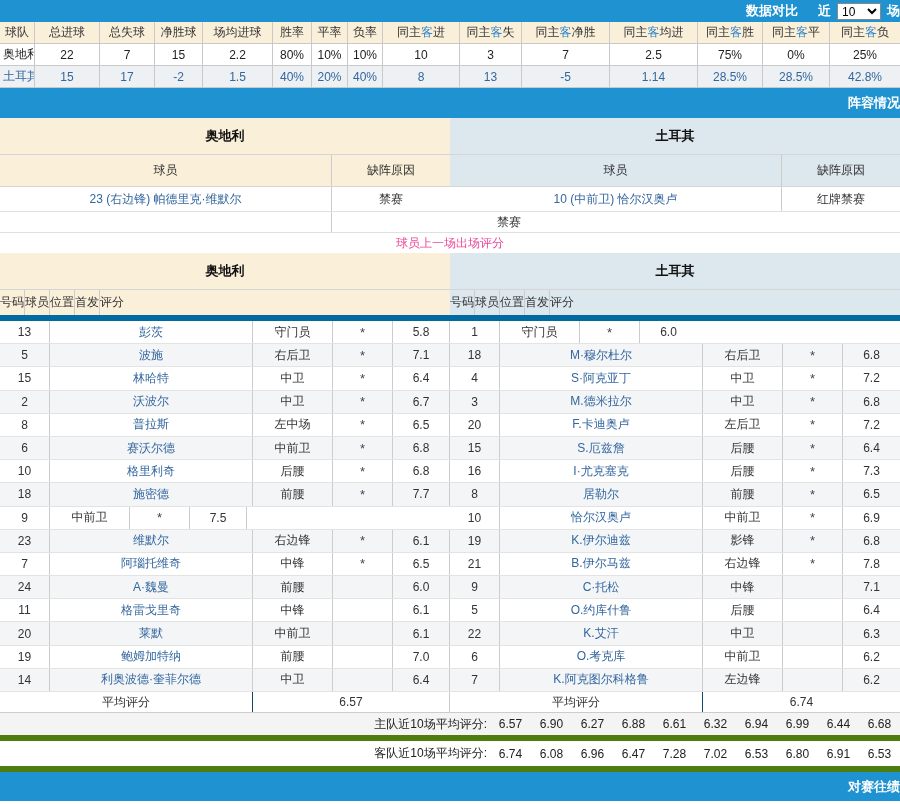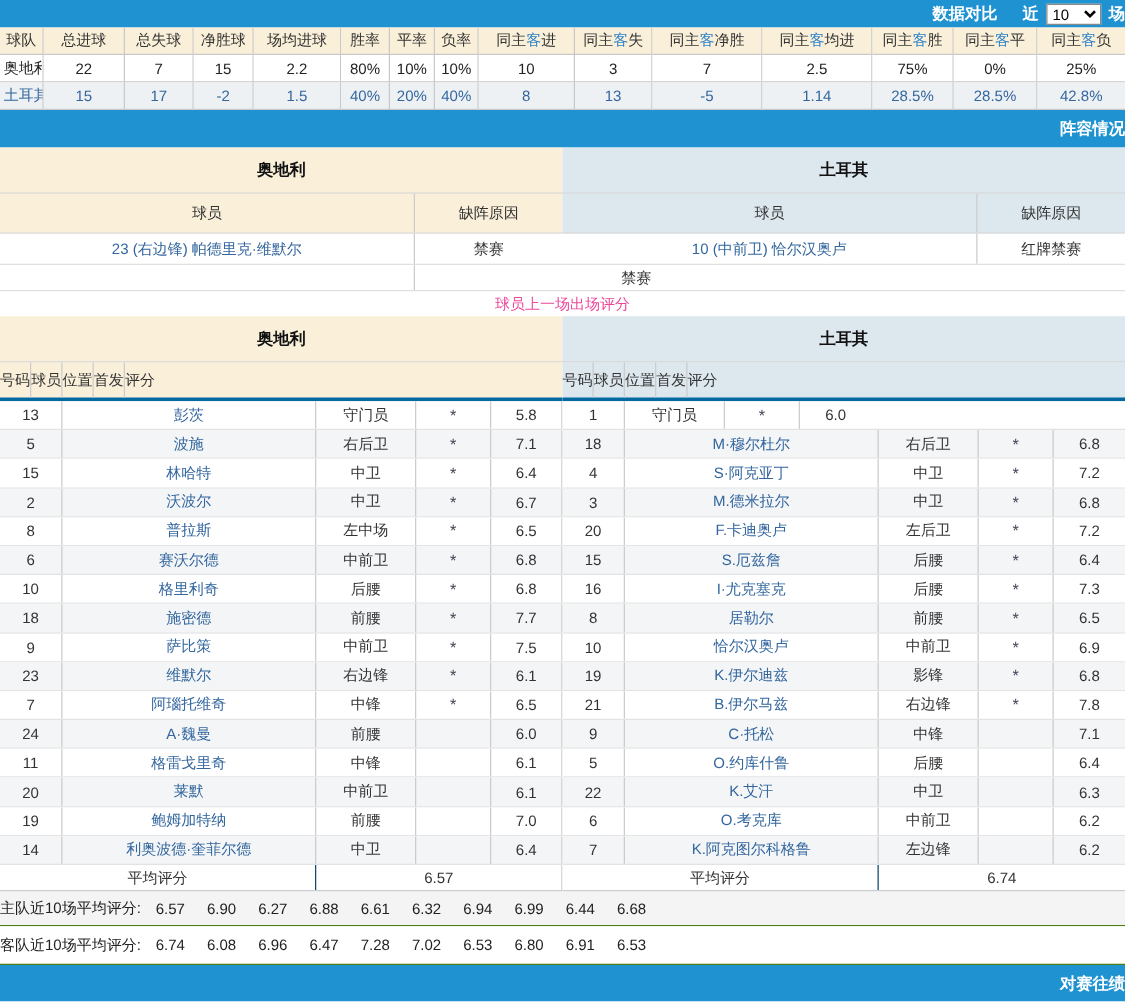--- a/index.html
+++ b/index.html
@@ -39,39 +39,39 @@
   .lc1{width:332px;border-right:1px solid #ccc}
   .lc2{width:118px}
   .lrows .lrow{display:flex;border-bottom:1px solid #e0e0e0;background:#fff}
   .lrows .lrow:nth-child(1){height:25px}
   .lrows .lrow:nth-child(2){height:21px}
   .lrow .c{display:flex;align-items:center;justify-content:center;overflow:hidden;white-space:nowrap}
   .lrow .lc1{color:#33669e}
   .note{height:20px;display:flex;align-items:center;justify-content:center;color:#ec4899;background:#fff}
 
   
-  .r-colhdr{display:flex;height:31px;border-bottom:3px solid #0369a1}
+  .r-colhdr{display:flex;height:31px;border-bottom:6px solid #0369a1}
   .r-colhdr .c{display:flex;align-items:center;justify-content:center;border-right:1px solid #ccc}
   .r-colhdr .c:last-child{border-right:none}
   .cn{width:50px}.cp{width:203px}.cpos{width:80px}.cs{width:60px}.cr{width:57px}
   .half:first-child .cr{border-right:1px solid #ccc !important}
   .prows .prow{display:flex;height:23.19px;background:#fff;border-bottom:1px solid #e3e3e3}
   .prows .prow:nth-child(even){background:#f3f5f7}
   .prow .c{display:flex;align-items:center;justify-content:center;border-right:1px solid #ccc;overflow:hidden;white-space:nowrap}
   .prow .c:last-child{border-right:none}
   .prow .star{color:#445;font-size:13px}
   .link{color:#33669e;cursor:pointer}
   .avgrow{display:flex;height:21px;background:#fff;border-bottom:1px solid #ccc}
   .avgrow .c{display:flex;align-items:center;justify-content:center}
   .avgl{width:253px;border-right:1px solid #0c4a6e}
   .avgv{width:197px}
   .half:first-child .avgv{border-right:1px solid #ccc}
 
   
-  .avg10{display:flex;align-items:center;justify-content:flex-start;border-bottom:1px solid #4d7c0f}
+  .avg10{display:flex;align-items:center;justify-content:flex-end;border-bottom:6px solid #4d7c0f}
   .avg10 .lbl{margin-right:3px;color:#222}
   .avg10 .num{width:41px;text-align:center;color:#222}
   .avg10-home{height:28px;background:#f4f4f4}
   .avg10-away{height:31px;background:#fff}
 </style>
 </head>
 <body>
 
 <div class="page">
 
@@ -347,23 +347,20 @@
             <div class="c cp">
               <span class="link">施密德</span>
             </div>
             <div class="c cpos">前腰</div>
             <div class="c cs star">*</div>
             <div class="c cr">7.7</div>
           </div>
 
           <div class="prow">
             <div class="c cn">9</div>
-            <div class="c cp">
-              <span class="link">萨比策</span>
-            </div>
             <div class="c cpos">中前卫</div>
             <div class="c cs star">*</div>
             <div class="c cr">7.5</div>
           </div>
 
           <div class="prow">
             <div class="c cn">23</div>
             <div class="c cp">
               <span class="link">维默尔</span>
             </div>

